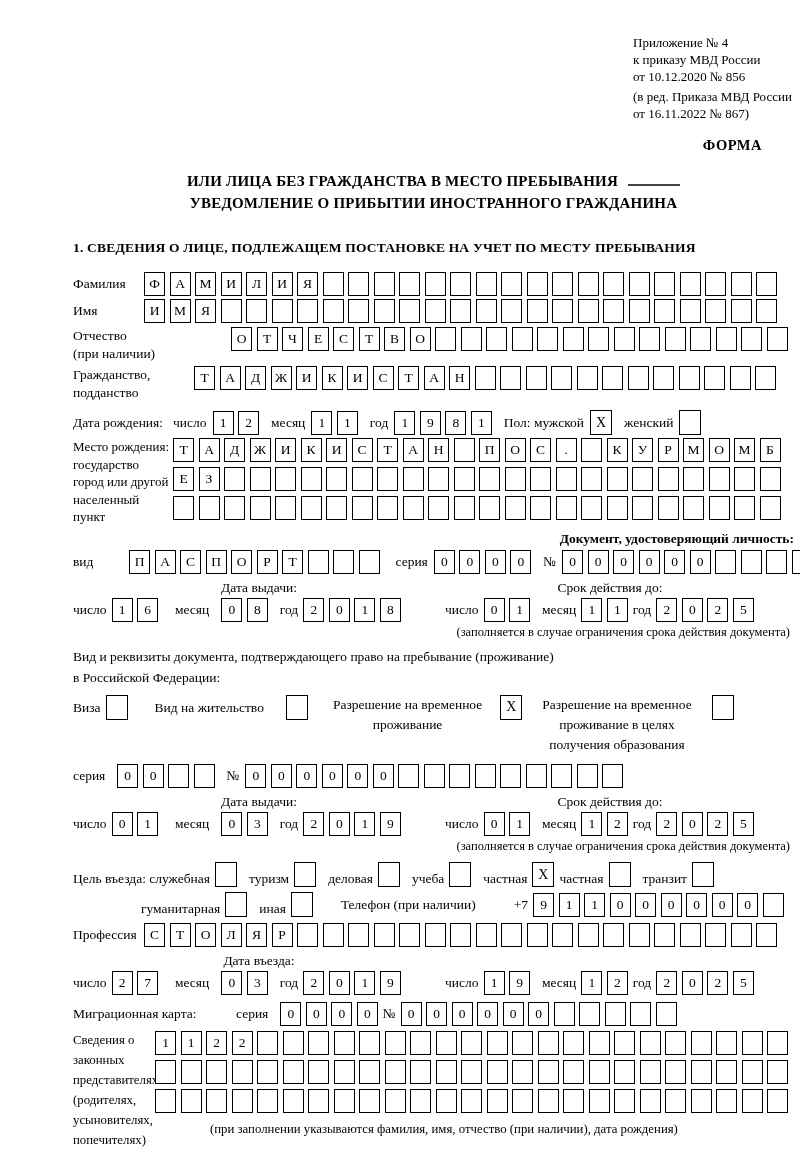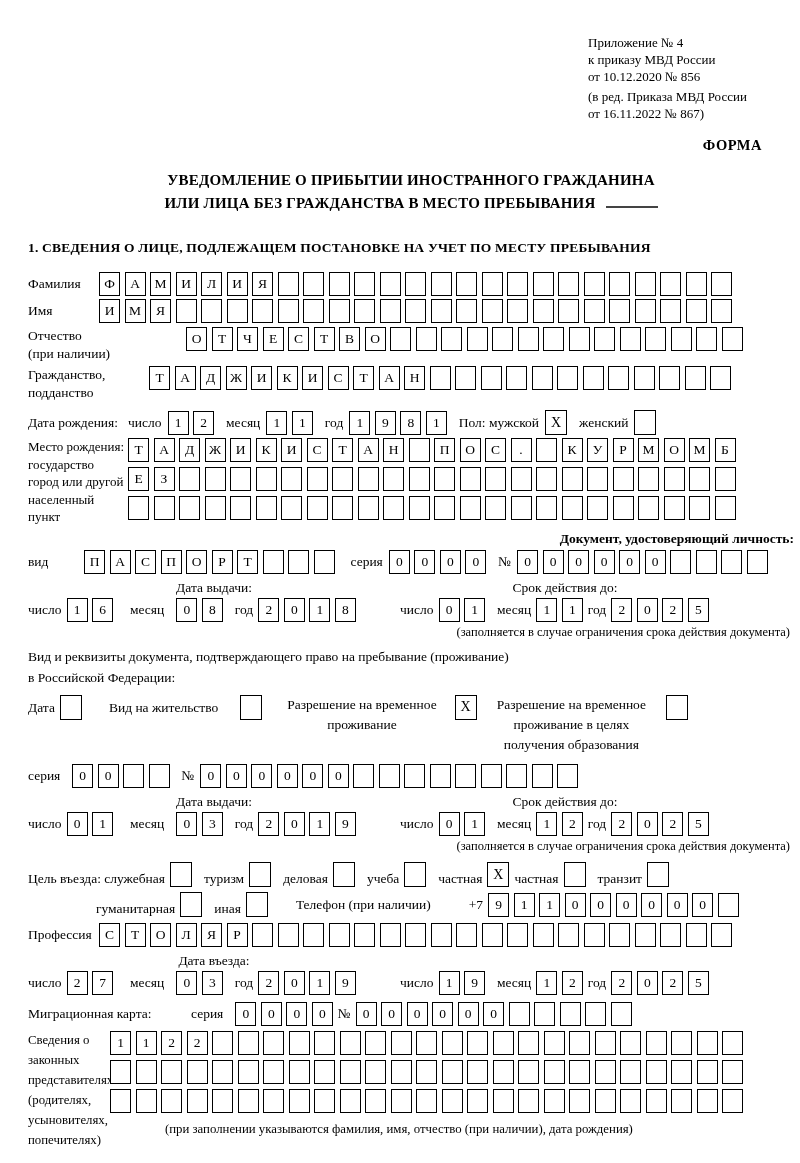--- a/index.html
+++ b/index.html
@@ -1,17 +1,17 @@
 <!DOCTYPE html>
 <html><head>
 <meta charset="utf-8">
 <style>
   html,body{margin:0;padding:0;background:#fff;}
   body{width:800px;height:1163px;color:#000;font-family:"Liberation Serif",serif;font-size:13.5px;overflow:hidden;}
-  .page{padding:34px 6px 0 28px;box-sizing:border-box;width:800px;height:859px;}
+  .page{padding:34px 6px 0 73px;box-sizing:border-box;width:800px;height:859px;}
   .hdr{margin-left:560px;font-size:13px;line-height:1.32;}
   .hdr .sub{font-size:13px;margin-top:4px;line-height:1.3;}
   .forma{font-weight:bold;text-align:right;padding-right:32px;margin-top:14px;font-size:14.5px;letter-spacing:.5px;}
   .title{text-align:center;font-weight:bold;font-size:15px;line-height:1.45;margin-top:16px;letter-spacing:.2px;}
   .blankline{display:inline-block;width:52px;border-bottom:2px solid #444;height:.9em;margin-left:10px;vertical-align:baseline;}
   .sec{font-weight:bold;font-size:13.5px;margin-top:26px;letter-spacing:.2px;}
   .row{display:flex;align-items:center;margin-top:3px;}
   .row.top{align-items:flex-start;}
   .cells{display:flex;gap:4.5px;flex:none;}
   .cell{width:19px;height:22px;border:1.6px solid #000;flex:none;display:flex;align-items:center;justify-content:center;font-size:13.5px;background:#fff;}
@@ -57,24 +57,24 @@
     <div>от 10.12.2020 № 856</div>
     <div class="sub">
       <div>(в ред. Приказа МВД России</div>
       <div>от 16.11.2022 № 867)</div>
     </div>
   </div>
 
   <div class="forma">ФОРМА</div>
 
   <div class="title">
-    <div>УВЕДОМЛЕНИЕ О ПРИБЫТИИ ИНОСТРАННОГО ГРАЖДАНИНА</div>
     <div>
       <span>ИЛИ ЛИЦА БЕЗ ГРАЖДАНСТВА В МЕСТО ПРЕБЫВАНИЯ</span><span class="blankline"></span>
     </div>
+    <div>УВЕДОМЛЕНИЕ О ПРИБЫТИИ ИНОСТРАННОГО ГРАЖДАНИНА</div>
   </div>
 
   <div class="sec">1. СВЕДЕНИЯ О ЛИЦЕ, ПОДЛЕЖАЩЕМ ПОСТАНОВКЕ НА УЧЕТ ПО МЕСТУ ПРЕБЫВАНИЯ</div>
 
   <div class="row" style="margin-top:16px;">
     <span class="lbl lbl-sur">Фамилия</span>
     <span class="cells">
         <span class="cell">Ф</span>
         <span class="cell">А</span>
         <span class="cell">М</span>
@@ -394,21 +394,21 @@
     </span>
   </div>
   <div class="cap-r">(заполняется в случае ограничения срока действия документа)</div>
 
   <div class="par">
     <div>Вид и реквизиты документа, подтверждающего право на пребывание (проживание)</div>
     <div>в Российской Федерации:</div>
   </div>
 
   <div class="row cbrow">
-    <span class="one">Дата</span>
+    <span class="one">Виза</span>
     <span class="checkbox gap4"></span>
     <span class="one" style="margin-left:27px;">Вид на жительство</span>
     <span class="checkbox" style="margin-left:22px;"></span>
     <span class="multi" style="margin-left:25px;">
       <div>Разрешение на временное</div>
       <div>проживание</div>
     </span>
     <span class="checkbox" style="margin-left:18px;">X</span>
     <span class="multi" style="margin-left:20px;">
       <div>Разрешение на временное</div>

